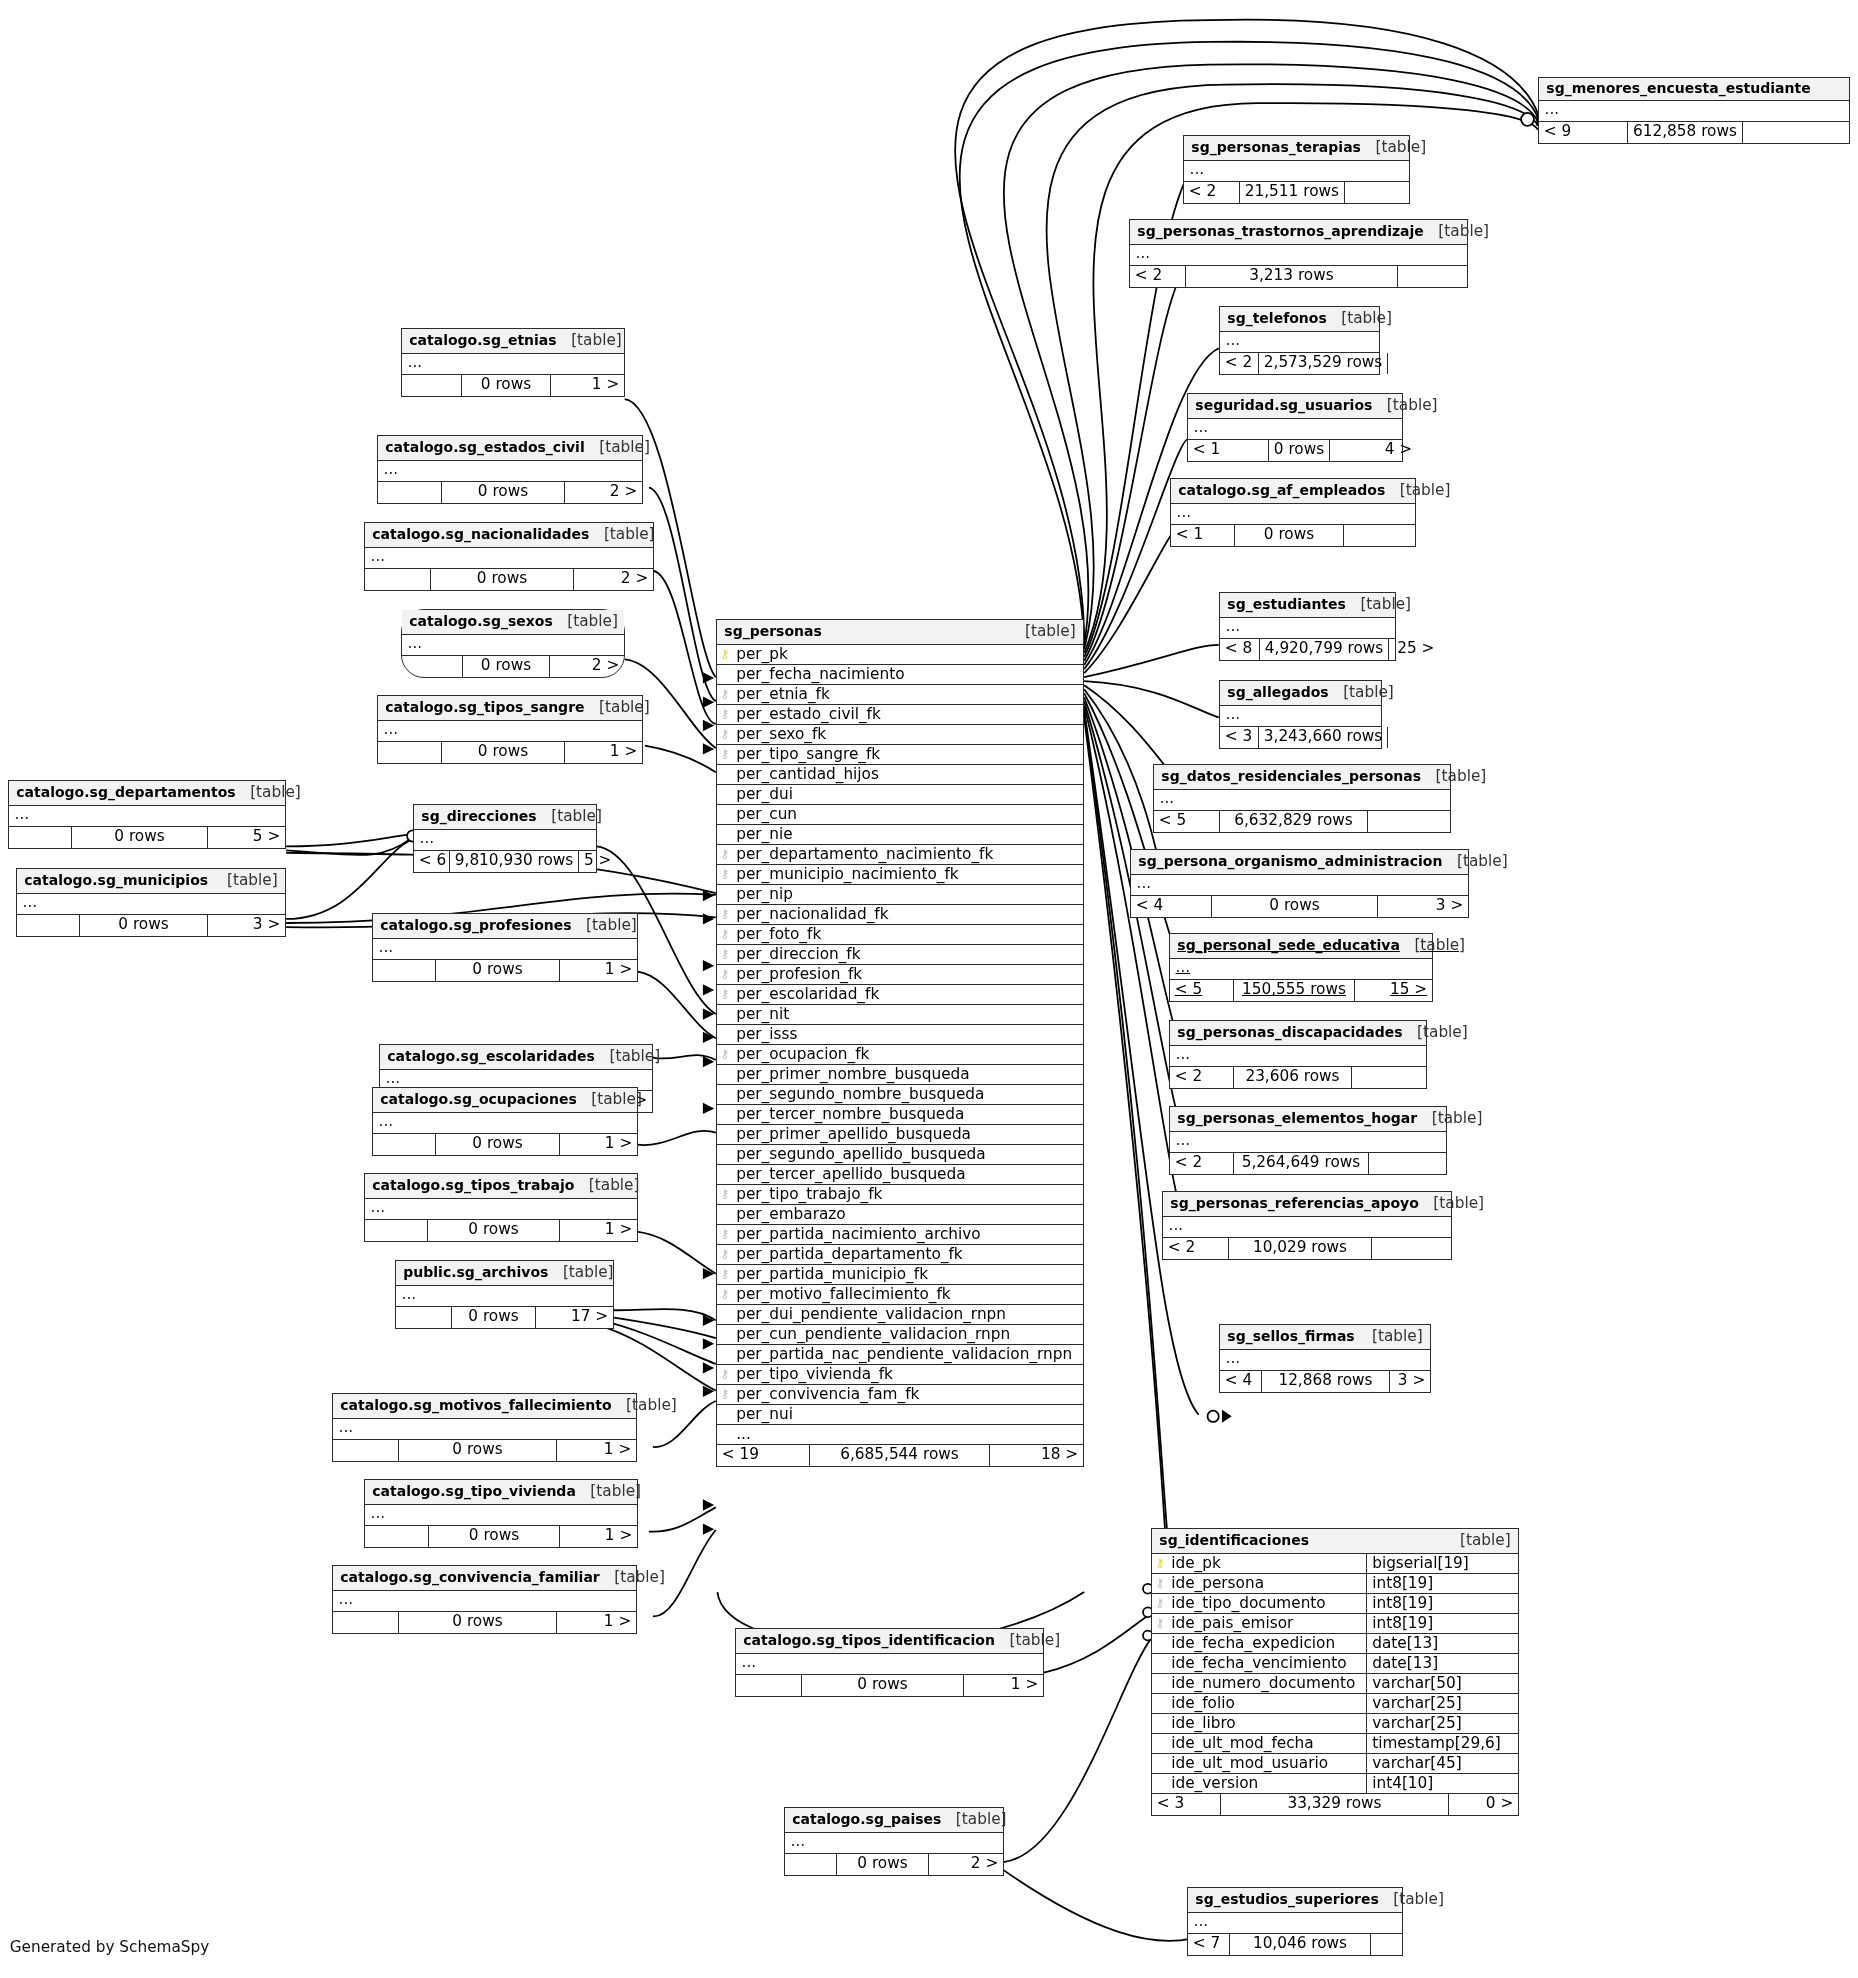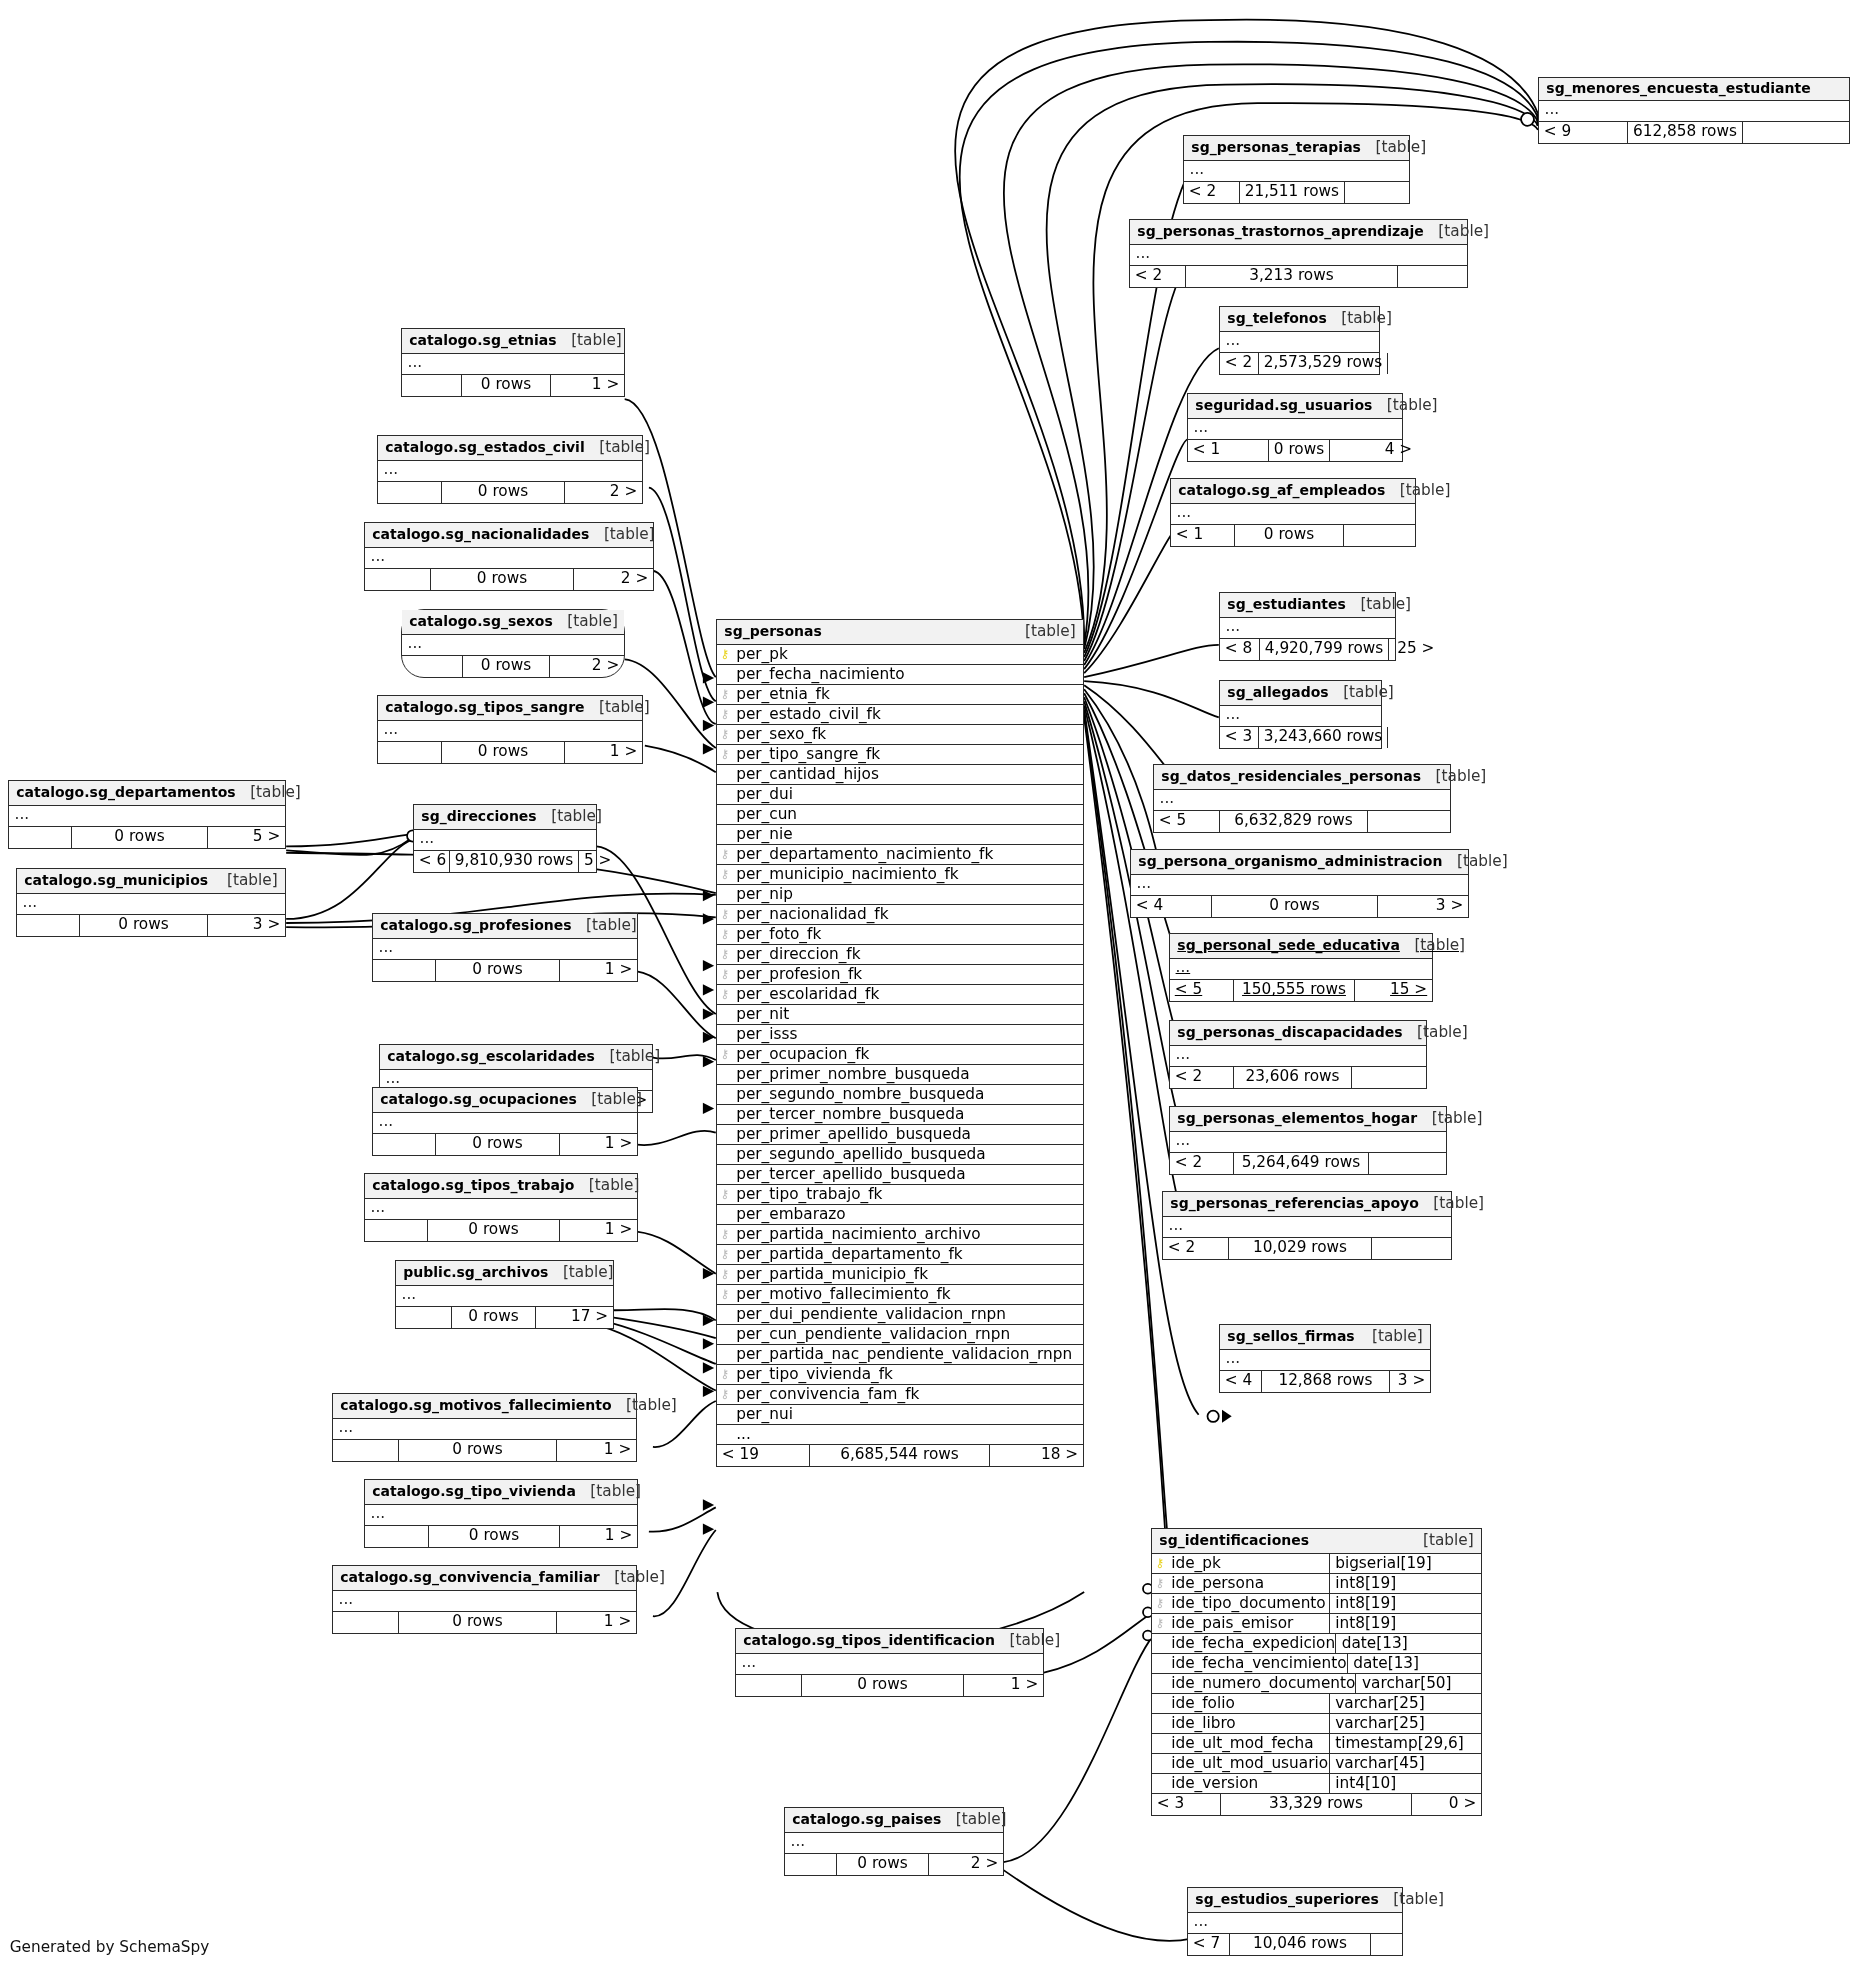--- a/index.html
+++ b/index.html
@@ -334,21 +334,21 @@
           <span class="colname">...</span>
         </div>
       </div>
     <div class="foot">
       <div class="c0" style="width:93px">&lt; 19</div>
       <div class="c1">6,685,544 rows</div>
       <div class="c2" style="width:93px">18 &gt;</div>
     </div>
   </div>
 
-  <div class="tbl detail" id="t-ident" style="left:1151px;top:1528px;width:331px;">
+  <div class="tbl detail" id="t-ident" style="left:1151px;top:1528px;width:368px;">
     <div class="hdr">
       <span class="nm">sg_identificaciones</span>
       <span class="tag">[table]</span>
     </div>
     <div id="ident-rows">
         <div class="row">
           <span class="key keypk">⚷</span>
           <span class="colname">ide_pk</span>
           <span class="coltype" style="width: 141px;">bigserial[19]</span>
         </div>

